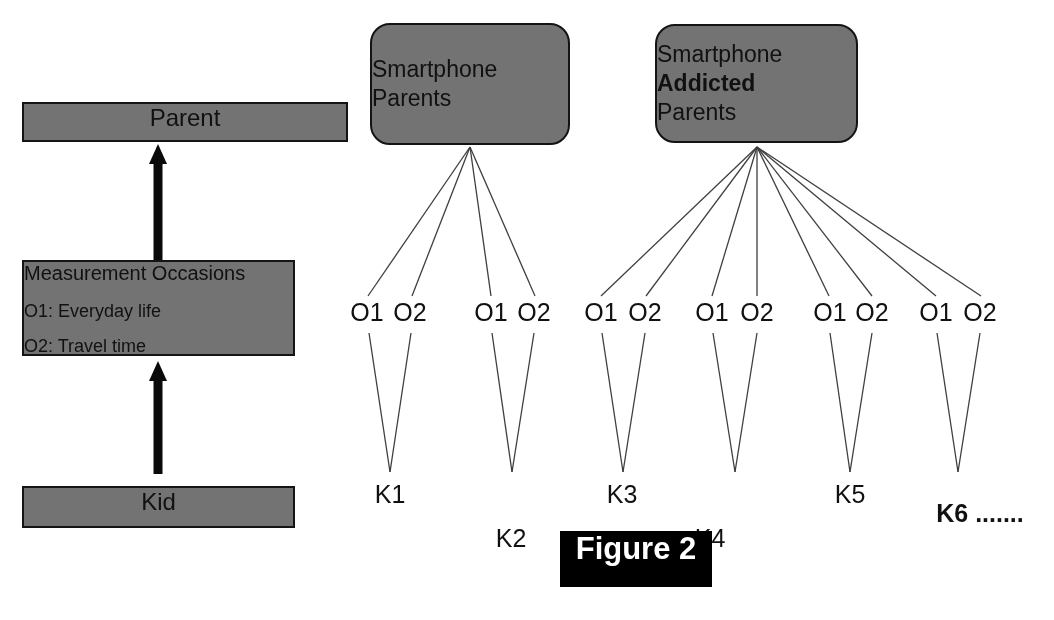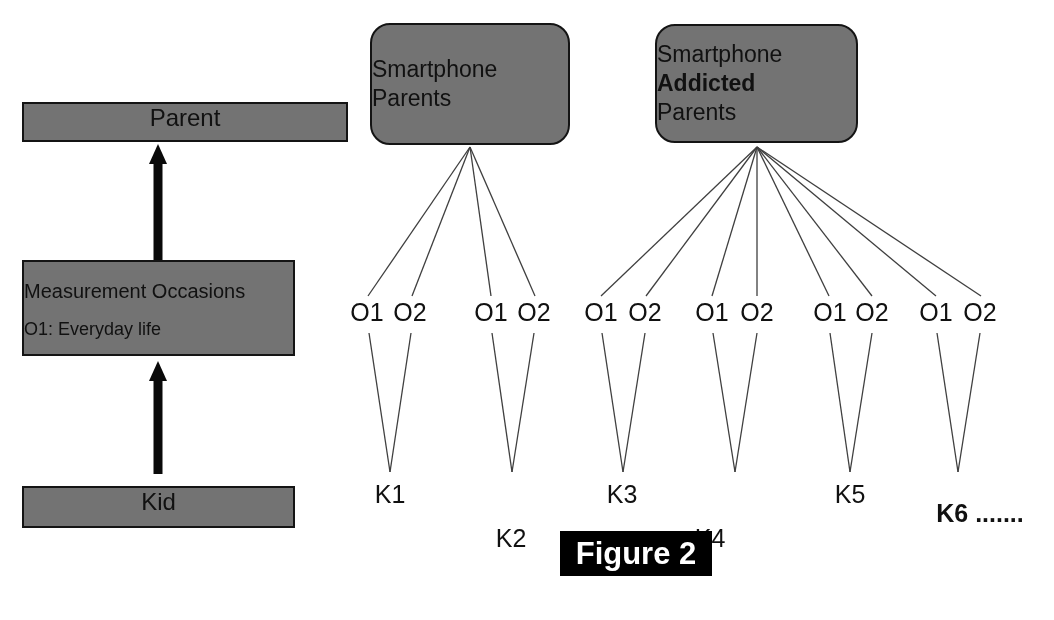--- a/index.html
+++ b/index.html
@@ -30,23 +30,23 @@
   .mo-box{flex-direction:column;justify-content:center;}
   .mo-title{font-size:20px;line-height:30px;}
   .mo-sub{font-size:18px;line-height:23px;margin-top:12px;}
   .lbl{
     position:absolute;
     font-size:25px;line-height:26px;
     white-space:nowrap;
     transform:translateX(-50%);
   }
   .caption{
-    position:absolute;left:560px;top:531px;width:152px;height:45px;
+    position:absolute;left:560px;top:531px;width:152px;height:56px;
     background:#000000;color:#ffffff;
-    display:flex;align-items:center;justify-content:center;
+    display:flex;justify-content:center;
     font-size:31px;font-weight:bold;
   }
 </style>
 </head>
 <body>
 
 <div id="canvas">
 
   <svg id="lines" viewBox="0 0 1054 620" xmlns="http://www.w3.org/2000/svg">
 
@@ -94,20 +94,21 @@
     </g>
   </svg>
 
   <div class="box rect-box" style="left:22px;top:102px;width:326px;height:40px;">
     <span>Parent</span>
   </div>
 
   <div class="box mo-box" style="left:22px;top:260px;width:273px;height:96px;">
     <div class="mo-title">Measurement Occasions</div>
     <div class="mo-sub">O1: Everyday life</div>
+    <div class="mo-sub">O2: Travel time</div>
   </div>
 
   <div class="box rect-box" style="left:22px;top:474px;width:273px;height:42px;margin-top:12px;">
     <span>Kid</span>
   </div>
 
   <div class="box round-box" style="left:370px;top:23px;width:200px;height:122px;">
     <div>Smartphone</div>
     <div>Parents</div>
   </div>

